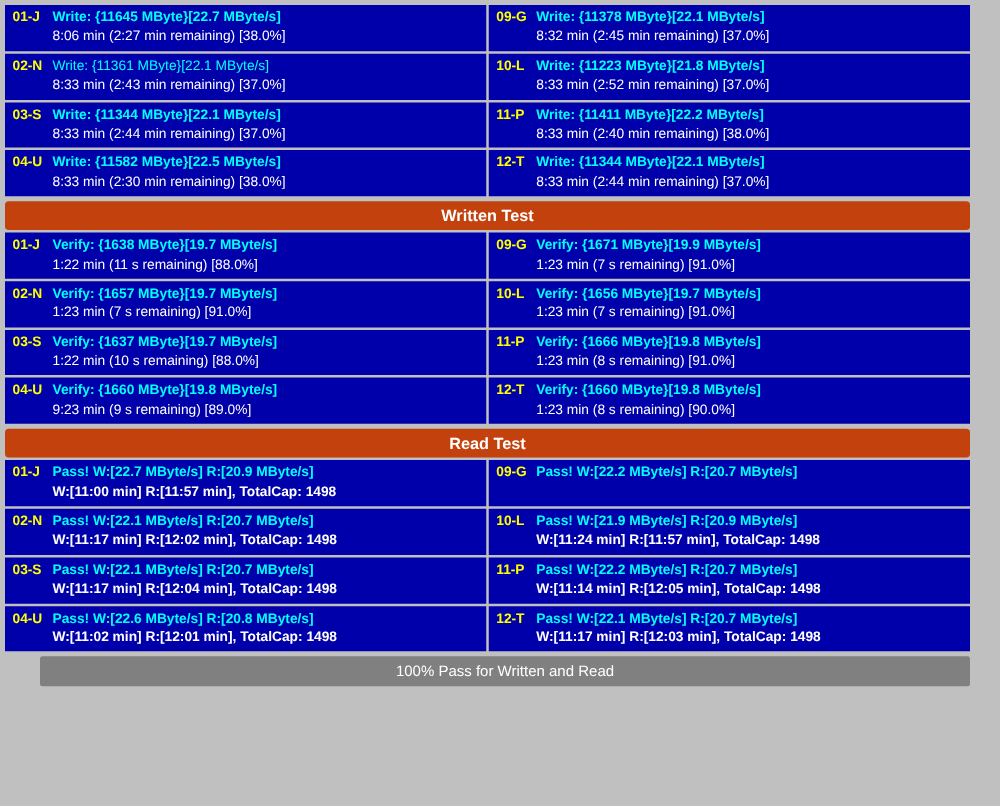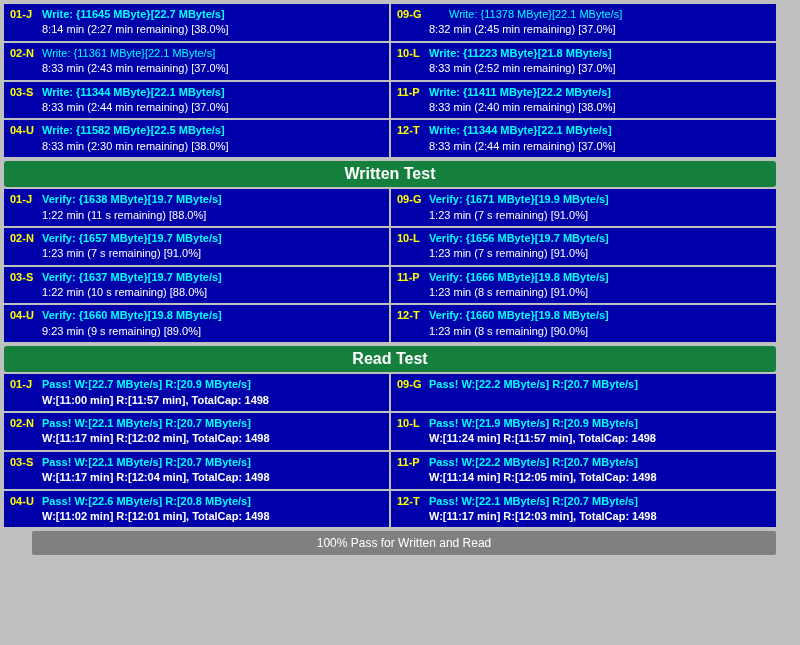--- a/index.html
+++ b/index.html
@@ -48,24 +48,24 @@
       font-weight: bold;
       white-space: nowrap;
       min-width: 28px;
       font-size: 11px;
     }
     .cell-content {
       flex: 1;
     }
     .section-label {
       text-align: center;
-      background: #15803d;
+      background: #c2410c;
       color: #ffffff;
       font-weight: bold;
-      font-size: 16px;
+      font-size: 13px;
       padding: 4px 16px;
       margin: 4px 0 2px 0;
       border-radius: 3px;
     }
     .pass-row {
       background: #0000aa;
       color: #00ffff;
       font-weight: bold;
       font-size: 11px;
     }
@@ -88,29 +88,29 @@
 
 <div class="main-container">
 
   <div class="section">
     <div class="grid-2col" id="write-grid">
         <div class="cell">
           <div class="cell-row">
             <span class="cell-id">01-J</span>
             <div class="cell-content">
               <div class="label" style="color: rgb(0, 255, 255); font-weight: bold;">Write: {11645 MByte}[22.7 MByte/s]</div>
-              <div class="value">8:14 min (2:27 min remaining)  [38.0%]</div>
+              <div class="value">8:06 min (2:27 min remaining)  [38.0%]</div>
             </div>
           </div>
         </div>
         <div class="cell">
           <div class="cell-row">
             <span class="cell-id">09-G</span>
             <div class="cell-content">
-              <div class="label" style="color: rgb(0, 255, 255); font-weight: normal; margin-left: 20px;">Write: {11378 MByte}[22.1 MByte/s]</div>
+              <div class="label" style="color: rgb(0, 255, 255); font-weight: bold;">Write: {11378 MByte}[22.1 MByte/s]</div>
               <div class="value">8:32 min (2:45 min remaining)  [37.0%]</div>
             </div>
           </div>
         </div>
         <div class="cell">
           <div class="cell-row">
             <span class="cell-id">02-N</span>
             <div class="cell-content">
               <div class="label" style="color: rgb(0, 255, 255); font-weight: normal;">Write: {11361 MByte}[22.1 MByte/s]</div>
               <div class="value">8:33 min (2:43 min remaining)  [37.0%]</div>

